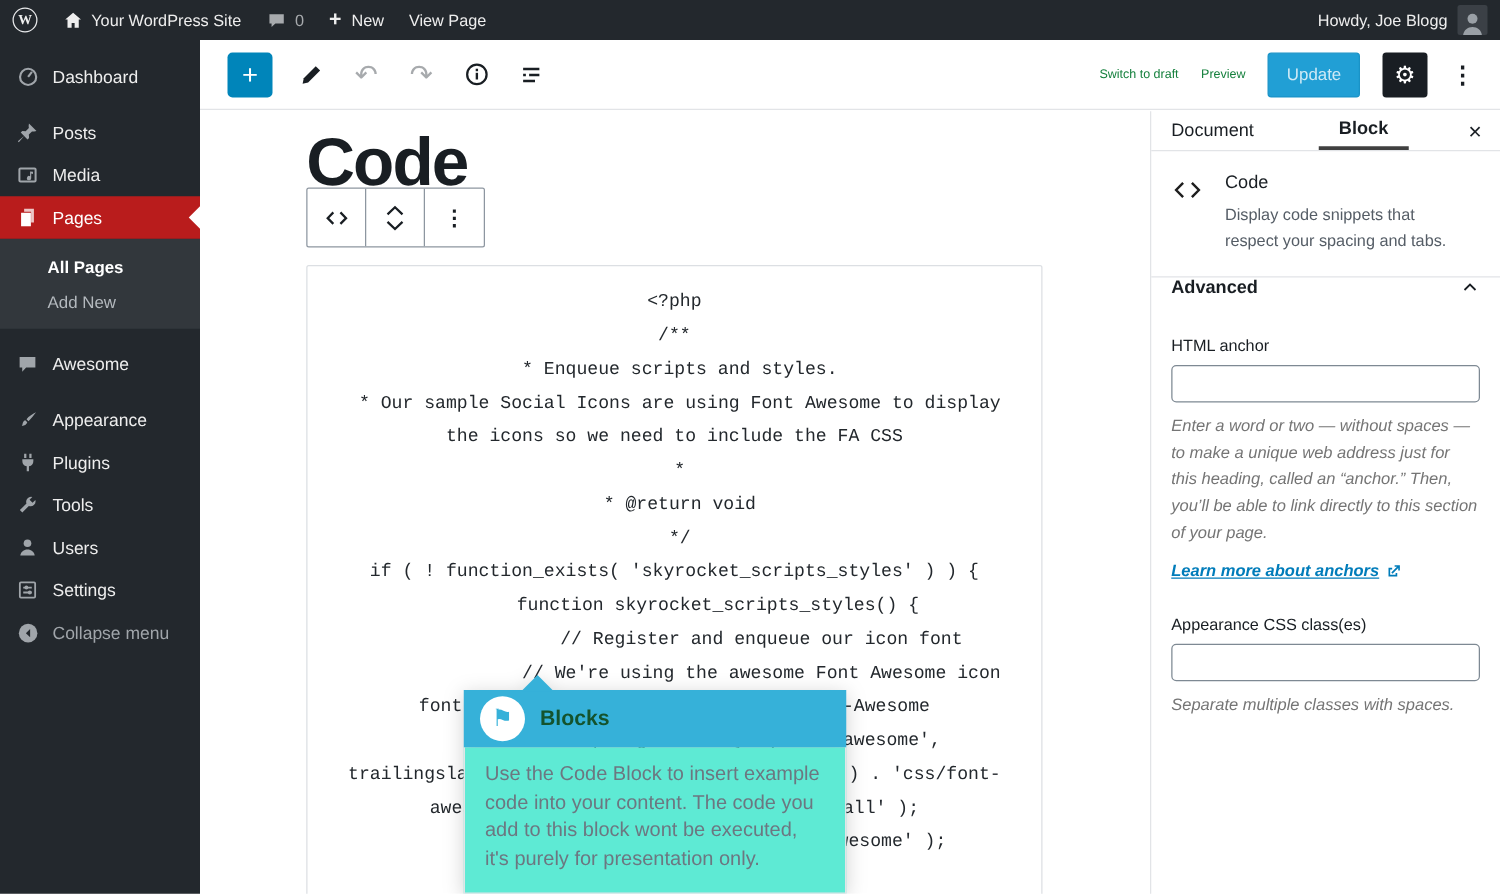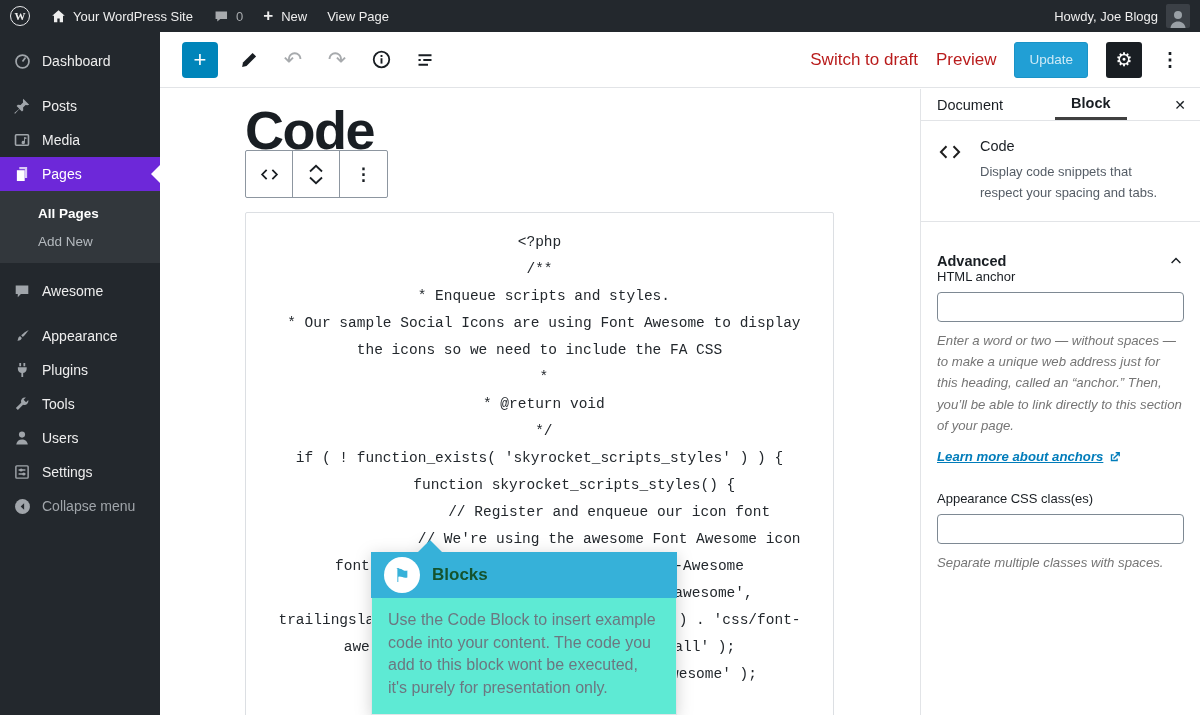--- a/index.html
+++ b/index.html
@@ -21,21 +21,21 @@
   .avatar { width:24px; height:24px; background:#3b4046; border-radius:2px;
     display:flex; align-items:flex-end; justify-content:center; overflow:hidden; }
 
   
   .side-menu { position:absolute; top:32px; left:0; width:160px; height:683px;
     background:#23282d; color:#eee; padding-top:12px; z-index:40; }
   .menu-item { position:relative; height:34px; display:flex; align-items:center; gap:10px;
     padding:0 12px; font-size:14px; color:#eee; cursor:pointer; }
   .menu-item .mi-icon { width:20px; height:20px; color:#a0a5aa; flex:0 0 20px;
     display:flex; align-items:center; justify-content:center; }
-  .menu-item.active { background:#6d28d9; color:#fff;align-items:center; }
+  .menu-item.active { background:#b91c1c; color:#fff;align-items:center; }
   .menu-item.active .mi-icon { color:#fff; }
   .menu-item.active::after { content:""; position:absolute; right:0; top:50%; margin-top:-9px;
     border:9px solid transparent; border-right-color:#ffffff; border-left:none; }
   .menu-spacer { height:11px; }
   .submenu { background:#32373c; padding:8px 0; }
   .submenu-item { height:28px; display:flex; align-items:center; padding-left:38px;
     font-size:13.5px; color:#b4b9be; cursor:pointer; }
   .submenu-item.current { color:#fff; font-weight:bold; }
   .collapse-item { color:#a0a5aa; }
 
@@ -45,21 +45,21 @@
     border-bottom:1px solid #e2e4e7; background:#fff; display:flex; align-items:center;
     justify-content:space-between; padding:0 20px 0 22px; z-index:30; }
   .eh-left { display:flex; align-items:center; gap:18px; }
   .inserter-btn { width:36px; height:36px; background:#0085ba; border-radius:4px; color:#fff;
     font-size:22px; display:flex; align-items:center; justify-content:center; cursor:pointer; }
   .icon-btn { width:26px; height:26px; display:flex; align-items:center; justify-content:center;
     color:#191e23; cursor:pointer; }
   .icon-btn.disabled { color:#a7aaad; }
   .undo-glyph { font-size:22px; line-height:1; }
   .eh-right { display:flex; align-items:center; gap:18px; }
-  .text-link { color:#b91c1c; font-size:17px; cursor:pointer; white-space:nowrap; }
+  .text-link { color:#15803d; font-size:10px; cursor:pointer; white-space:nowrap; }
   .update-btn { background:#219fd5; border:1px solid #1a93c7; color:rgba(255,255,255,.78);
     font-size:13.5px; height:36px; padding:0 14px; border-radius:3px; cursor:pointer; }
   .gear-btn { width:36px; height:36px; background:#191e23; border-radius:3px; color:#fff;
     font-size:19px; display:flex; align-items:center; justify-content:center; cursor:pointer; }
   .more-btn { color:#191e23; font-size:19px; font-weight:bold; width:20px; text-align:center; cursor:pointer; }
 
   
   .canvas { position:absolute; top:57px; left:0; width:759px; height:626px; background:#fff; overflow:hidden; }
   .page-title { position:absolute; left:85px; top:10px; font-size:54px; font-weight:800;
     letter-spacing:-1.5px; color:#191e23; cursor:text; }
@@ -95,21 +95,21 @@
     display:flex; align-items:stretch;gap:36px; }
   .insp-tab { padding:0 16px; display:flex; align-items:center; font-size:14.5px;
     color:#191e23; cursor:pointer; }
   .insp-tab.active { font-weight:bold; border-bottom:3px solid #404040; }
   .insp-close { position:absolute; right:14px; top:0; bottom:0; display:flex; align-items:center;
     color:#191e23; font-size:14px; cursor:pointer; }
   .block-card { display:flex; gap:13px; padding:17px 16px; border-bottom:1px solid #e2e4e7; }
   .card-icon { width:30px; color:#1e1e1e; padding-top:1px; }
   .card-title { font-size:14.5px; color:#191e23; margin-bottom:8px; }
   .card-desc { font-size:13px; color:#555d66; line-height:1.6; width:190px; }
-  .panel-header { height:47px; display:flex; align-items:flex-end; justify-content:space-between;
+  .panel-header { height:47px; display:flex; align-items:flex-start; justify-content:space-between;
     padding:0 16px; cursor:pointer; }
   .panel-title { font-size:14.5px; font-weight:bold; color:#191e23; }
   .panel-body { padding:0 16px 18px; }
   .field-label { font-size:13px; color:#191e23; margin-bottom:8px; }
   .text-input { width:247px; height:30px; border:1px solid #7e8993; border-radius:4px;
     padding:0 8px; font-size:13px; font-family:"Liberation Sans",sans-serif; }
   .help-text { font-style:italic; font-size:13.2px; color:#757575; line-height:1.62; margin-top:8px; }
   .anchor-link { display:inline-flex; align-items:center; gap:5px; margin-top:13px;
     color:#007cba; font-size:13.2px; font-style:italic; text-decoration:underline;
     font-weight:bold; cursor:pointer; }

